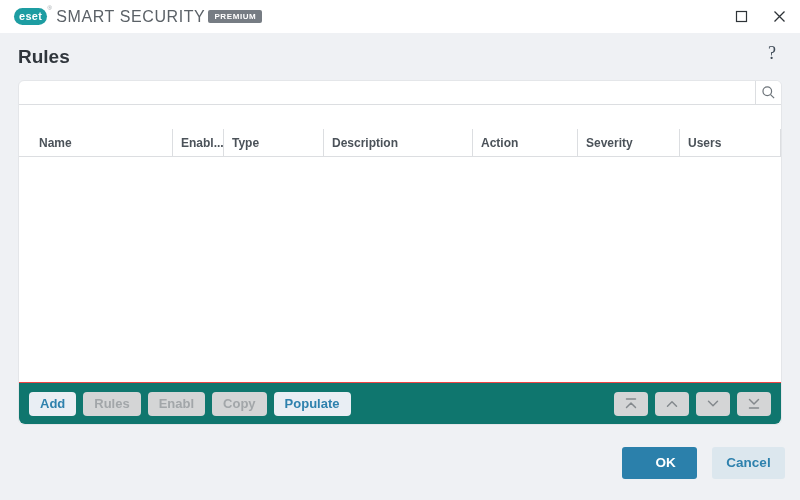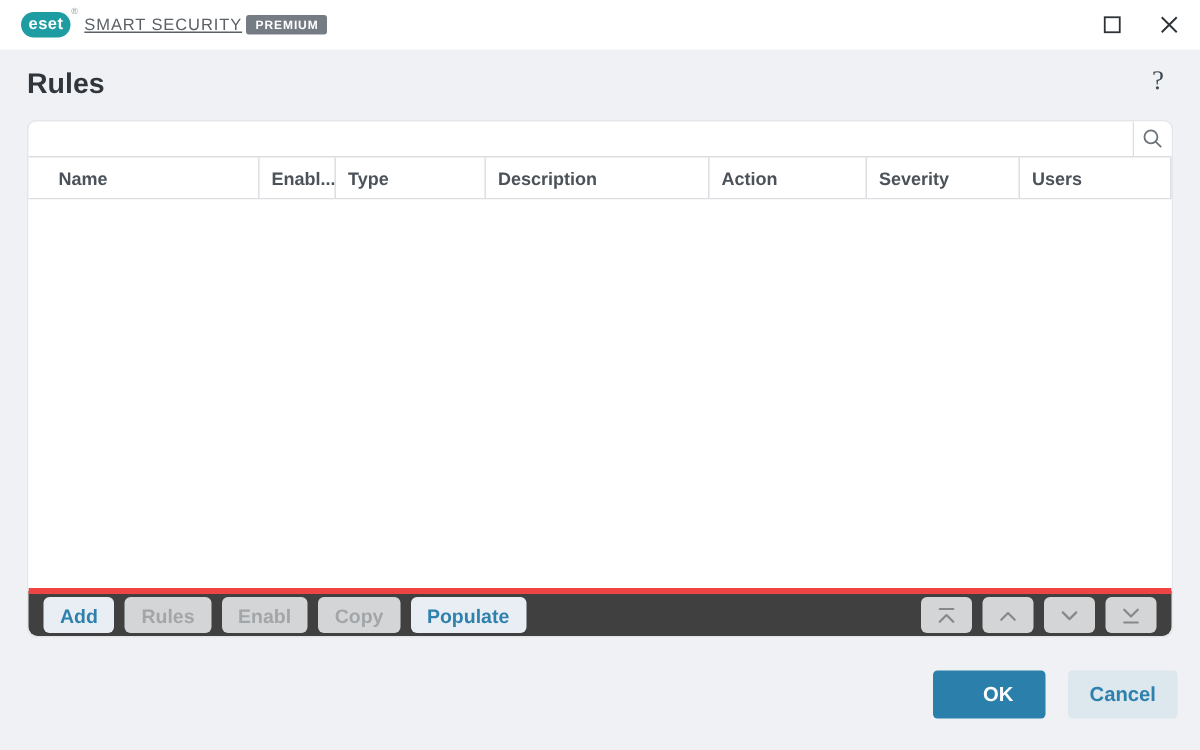--- a/index.html
+++ b/index.html
@@ -23,22 +23,22 @@
     border-radius: 10px; height: 17px; min-width: 33px;
     display: flex; align-items: center; justify-content: center;
     font-size: 11px; font-weight: bold; letter-spacing: 0.3px;
     padding: 0 5px 1px 5px; position: relative;
   }
   .logo-reg {
     position: absolute; top: -3px; right: -5px;
     font-size: 6px; color: #9aa0a5; font-weight: normal;
   }
   .product-name {
-    margin-left: 9px; color: #5b6167; font-size: 11px;
-    font-weight: 500; letter-spacing: 0.6px; text-decoration: underline;
+    margin-left: 9px; color: #5b6167; font-size: 16px;
+    font-weight: 500; letter-spacing: 0.6px;
   }
   .premium-badge {
     margin-left: 3px; background: #767c83; color: #ffffff;
     font-size: 8px; font-weight: bold; letter-spacing: 0.6px;
     border-radius: 2px; padding: 3px 6px 2px 6px; line-height: 1;
   }
   .win-controls {
     position: absolute; right: 12px; top: 0; height: 33px;
     display: flex; align-items: center; gap: 20px;
   }
@@ -77,43 +77,43 @@
     font-family: "Liberation Sans", sans-serif;
   }
   .search-btn {
     width: 26px; border-left: 1px solid #dcdee1;
     display: flex; align-items: center; justify-content: center;
     cursor: pointer; background: #fff; border-radius: 0 5px 0 0;
   }
 
   .header-row {
     height: 28px; border-bottom: 1px solid #dcdee1;
-    display: flex; align-items: stretch; flex: none;
+    display: flex; align-items: stretch; flex: none; margin-top: 24px;
   }
   .th {
     display: flex; align-items: center;
     font-size: 12px; font-weight: bold; color: #4b5259;
     border-right: 1px solid #dcdee1;
     padding-left: 8px; cursor: pointer; overflow: hidden;
     white-space: nowrap;
   }
   .th-name      { width: 154px; padding-left: 20px; }
   .th-enabled   { width: 51px; }
   .th-type      { width: 100px; }
   .th-desc      { width: 149px; }
   .th-action    { width: 105px; }
   .th-users     { width: 101px; }
   .th-severity  { width: 102px; }
 
   .table-body { flex: 1; background: #fff; }
 
   .toolbar-row {
-    height: 32px; border-top: 4px solid #ef4444; flex: none;
+    height: 42px; border-top: 1px solid #ef4444; flex: none;
     display: flex; align-items: center; padding: 0 10px;
-    border-radius: 0 0 6px 6px; background: #404040;
+    border-radius: 0 0 6px 6px; background: #0f766e;
   }
   .tb-btn {
     height: 24px; border: none; border-radius: 4px;
     background: #e9eef4; color: #2e81ad;
     font-size: 13px; font-weight: 600;
     font-family: "Liberation Sans", sans-serif;
     padding: 0 11px; margin-right: 7px; cursor: pointer;
   }
   .tb-btn.disabled {
     background: #d4d5d6; color: #a2a6a9; cursor: default;

